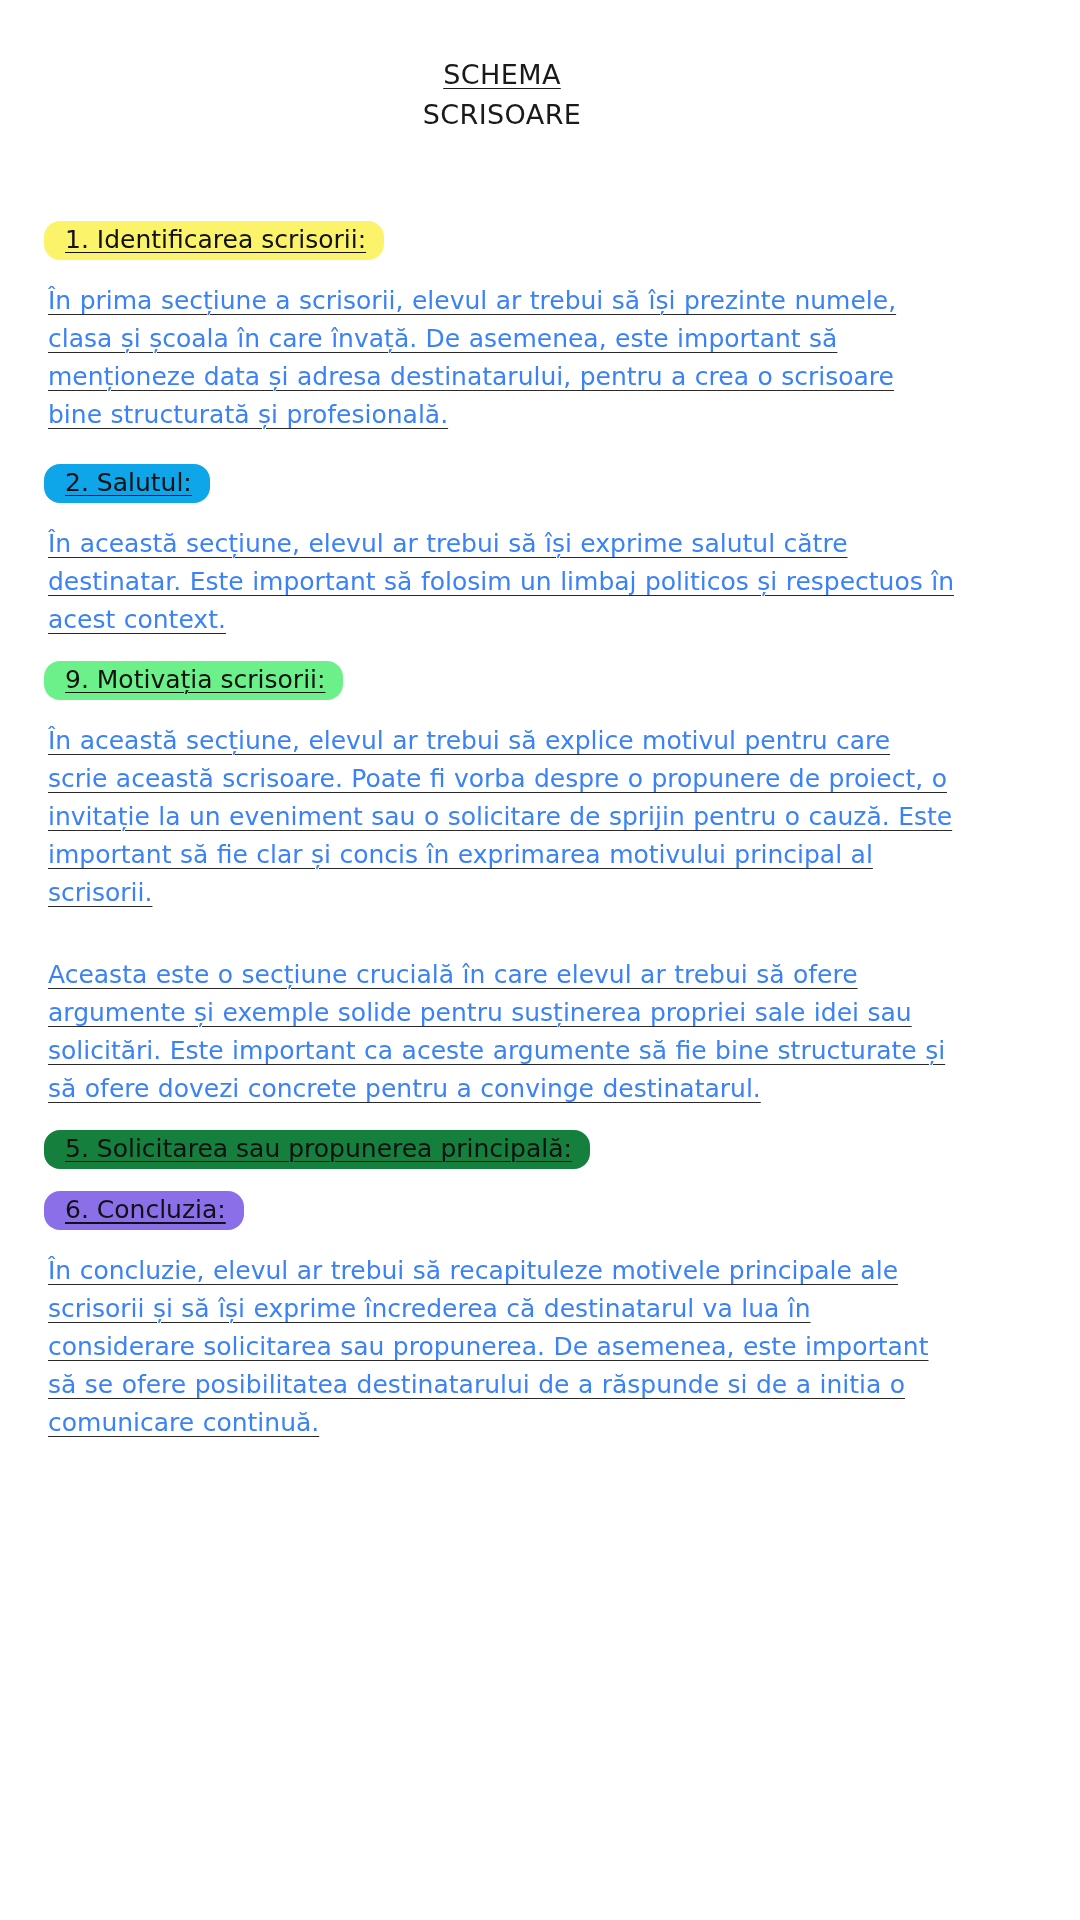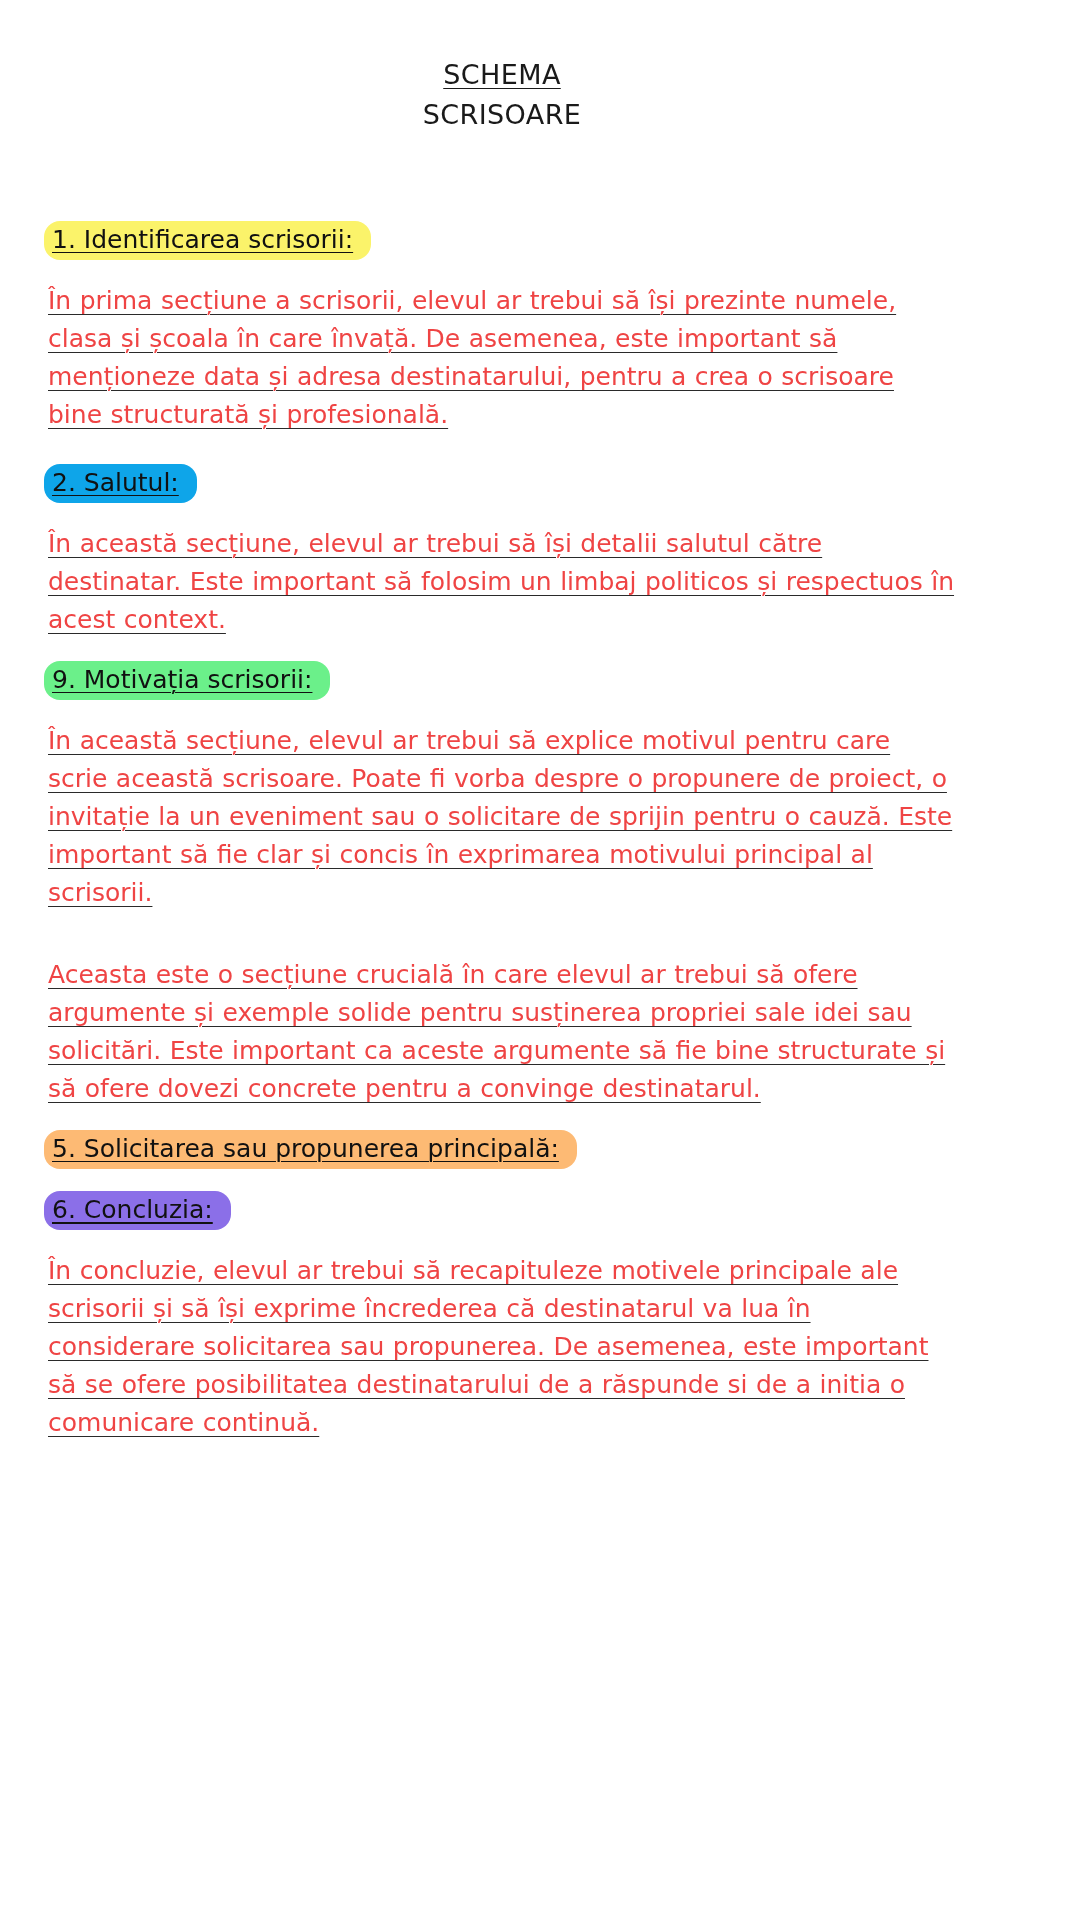--- a/index.html
+++ b/index.html
@@ -43,34 +43,34 @@
   .spacer-top {
     height: 86px;
   }
   .section {
     margin-bottom: 0;
   }
   .section-heading {
     display: inline-block;
     font-size: 25px;
     line-height: 32px;
-    padding: 3px 18px 4px 8px;
+    padding: 3px 18px 4px 21px;
     border-radius: 16px;
     margin: 0 0 0 -4px;
     text-decoration: underline;
     text-decoration-thickness: 1px;
     text-underline-offset: 4px;
     color: #111111;
     white-space: nowrap;
   }
   .section-body {
     font-size: 25px;
     line-height: 38px;
     margin: 22px 0 0 0;
-    color: #ef4444;
+    color: #3b82f6;
     text-decoration: underline;
     text-decoration-thickness: 1px;
     text-underline-offset: 5px;
     text-decoration-color: #2a2a2a;
     word-spacing: 0.5px;
   }
   .gap-md { height: 30px; }
   .gap-sm { height: 22px; }
 </style>
 </head>
@@ -86,37 +86,37 @@
   <div class="spacer-top"></div>
 
   <div class="section">
     <div class="section-heading" style="background: rgb(251, 243, 106);">1. Identificarea scrisorii:</div>
     <p class="section-body">În prima secțiune a scrisorii, elevul ar trebui să își prezinte numele, clasa și școala în care învață. De asemenea, este important să menționeze data și adresa destinatarului, pentru a crea o scrisoare bine structurată și profesională.</p>
   </div>
   <div class="gap-md"></div>
 
   <div class="section">
     <div class="section-heading" style="background: #0ea5e9;">2. Salutul:</div>
-    <p class="section-body">În această secțiune, elevul ar trebui să își detalii salutul către destinatar. Este important să folosim un limbaj politicos și respectuos în acest context.</p>
+    <p class="section-body">În această secțiune, elevul ar trebui să își exprime salutul către destinatar. Este important să folosim un limbaj politicos și respectuos în acest context.</p>
   </div>
   <div class="gap-sm"></div>
 
   <div class="section">
     <div class="section-heading" style="background: rgb(107, 240, 138);">9. Motivația scrisorii:</div>
     <p class="section-body">În această secțiune, elevul ar trebui să explice motivul pentru care scrie această scrisoare. Poate fi vorba despre o propunere de proiect, o invitație la un eveniment sau o solicitare de sprijin pentru o cauză. Este important să fie clar și concis în exprimarea motivului principal al scrisorii.</p>
   </div>
   <div class="gap-sm"></div>
 
   <div class="section">
     <p class="section-body">Aceasta este o secțiune crucială în care elevul ar trebui să ofere argumente și exemple solide pentru susținerea propriei sale idei sau solicitări. Este important ca aceste argumente să fie bine structurate și să ofere dovezi concrete pentru a convinge destinatarul.</p>
   </div>
   <div class="gap-sm"></div>
 
   <div class="section">
-    <div class="section-heading" style="background: #fdba74;">5. Solicitarea sau propunerea principală:</div>
+    <div class="section-heading" style="background: #15803d;">5. Solicitarea sau propunerea principală:</div>
   </div>
   <div class="gap-sm"></div>
 
   <div class="section">
     <div class="section-heading" style="background: rgb(139, 111, 232); text-decoration: underline;">6. Concluzia:</div>
     <p class="section-body">În concluzie, elevul ar trebui să recapituleze motivele principale ale scrisorii și să își exprime încrederea că destinatarul va lua în considerare solicitarea sau propunerea. De asemenea, este important să se ofere posibilitatea destinatarului de a răspunde si de a initia o comunicare continuă.</p>
   </div>
 
 </div>
 

